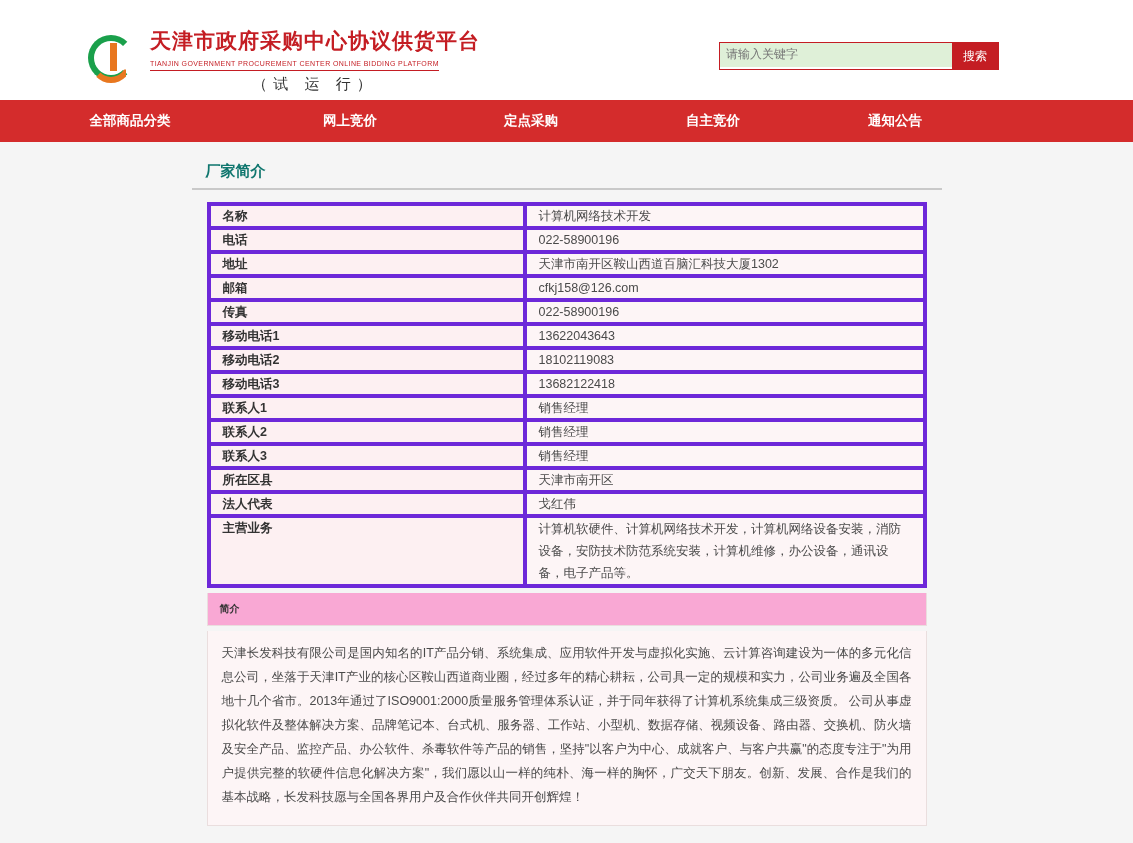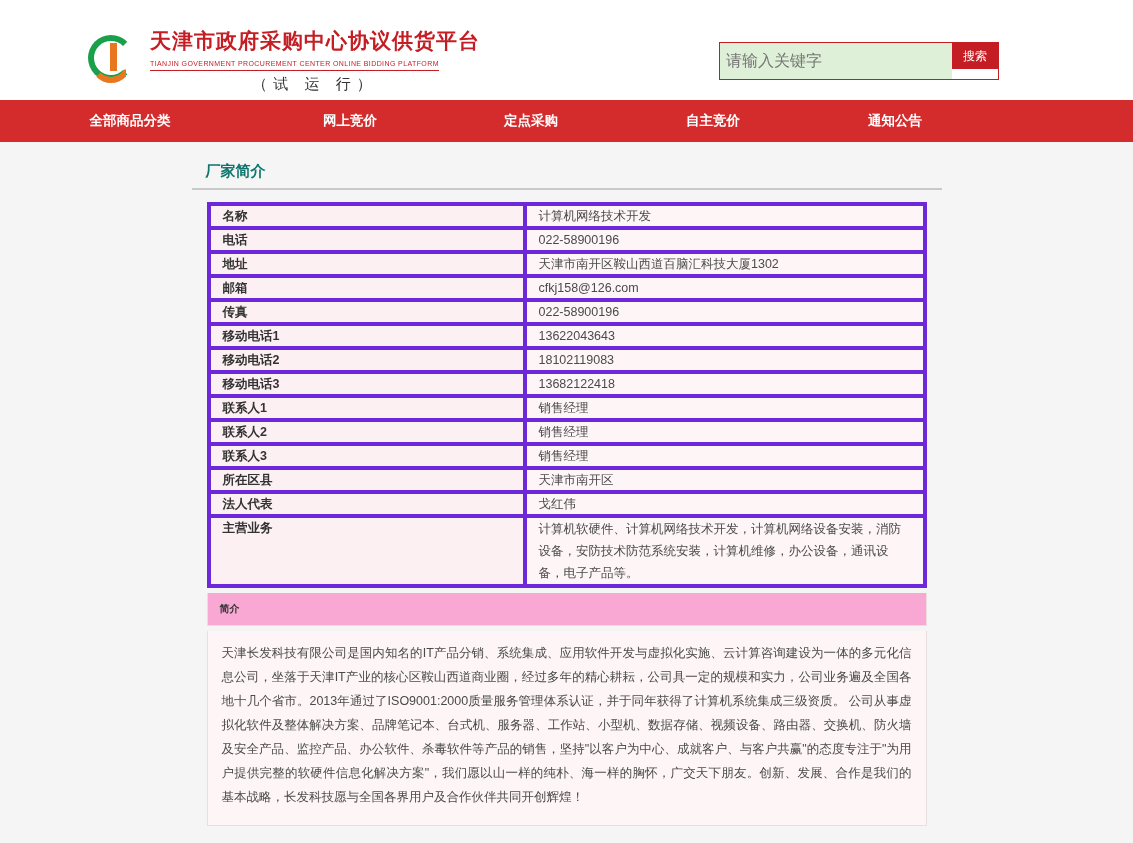--- a/index.html
+++ b/index.html
@@ -103,28 +103,28 @@
   .search-area {
     position: absolute;
     right: 134px;
     top: 42px;
     display: flex;
     align-items: stretch;
     border: 1px solid #c41d23;
   }
   .search-input {
     width: 220px;
-    height: 36px;
+    height: 24px;
     border: none;
     outline: none;
     background: #dff0d8;
     padding: 0 6px;
-    font-size: 16px;
+    font-size: 12px;
     color: #555;
-    font-family: Liberation Serif, serif;
+    font-family: Liberation Mono, monospace;
   }
   .search-button {
     width: 46px;
     height: 26px;
     border: none;
     background: #c41d23;
     color: #fff;
     font-size: 12px;
     cursor: pointer;
     font-family: Liberation Sans, sans-serif;

